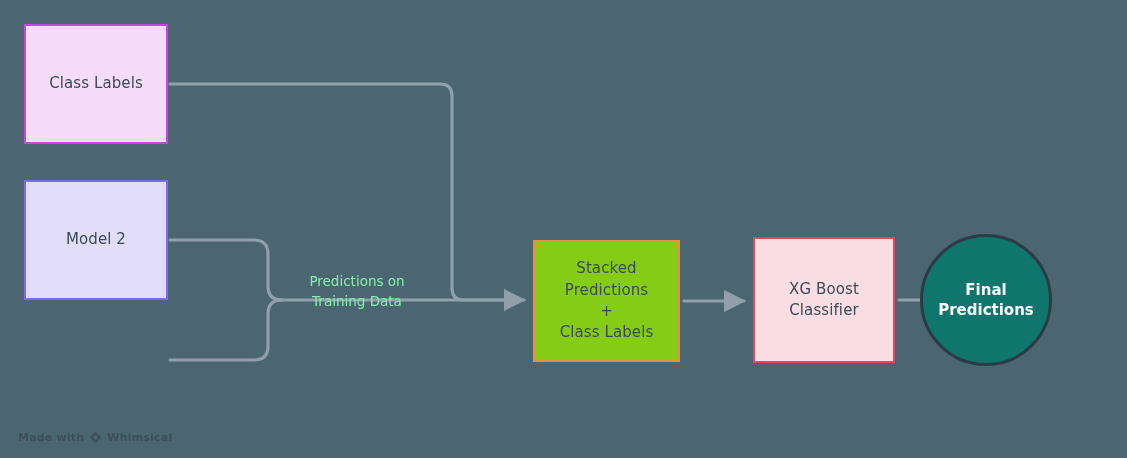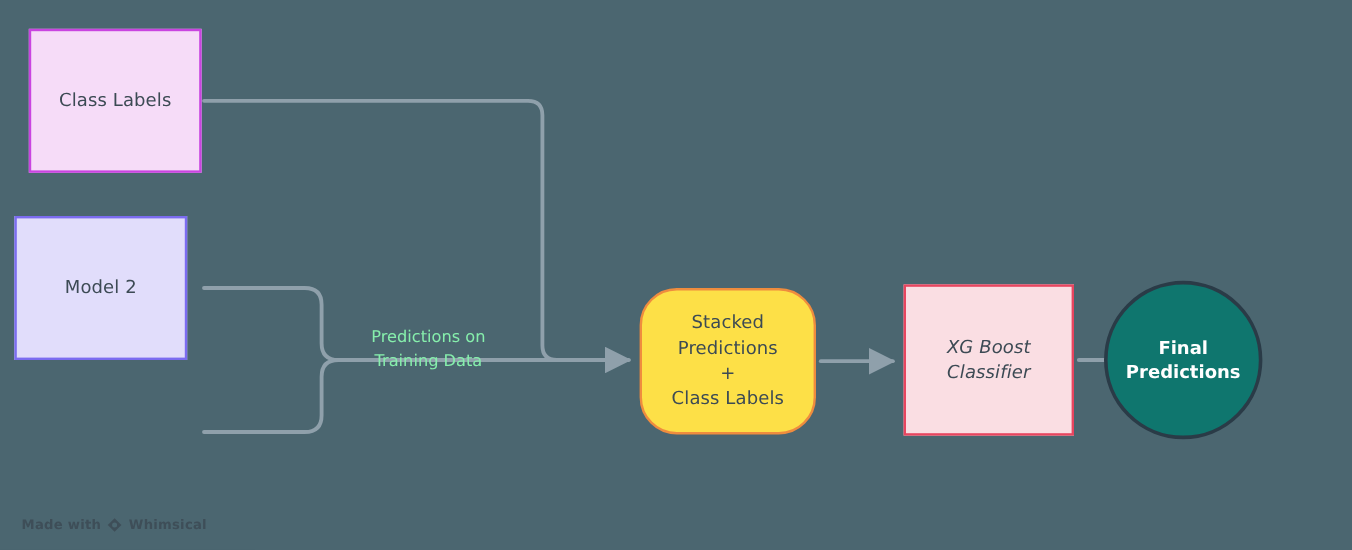--- a/index.html
+++ b/index.html
@@ -11,24 +11,24 @@
     position:relative;
   }
   #canvas{position:absolute;inset:0;width:1127px;height:328px;}
   svg.edges{position:absolute;left:0;top:0;width:1127px;height:458px;}
 
   .node{position:absolute;box-sizing:border-box;display:flex;align-items:center;justify-content:center;text-align:center;}
   .rect{border-width:2px;border-style:solid;}
   .rect .lbl{font-size:15px;line-height:1.42;color:#3c4a54;letter-spacing:.1px;}
 
   #node-class-labels{left:24px;top:24px;width:144px;height:120px;background:#f6dcf8;border-color:#c944e0;}
-  #node-model-2{left:12px;top:180px;width:144px;height:120px;background:#e1ddfb;border-color:#7b6cf0;justify-content:center;}
+  #node-model-2{left:24px;top:180px;width:144px;height:120px;background:#e1ddfb;border-color:#7b6cf0;justify-content:center;}
   #node-model-1{left:24px;top:300px;width:144px;height:120px;background:#d3f0e9;border-color:#1fc49b;}
-  #node-stacked{left:533px;top:240px;width:147px;height:122px;background:#fde047;border-color:#ef8c3e;border-radius:31px;}
-  #node-xgboost{left:753px;top:237px;width:142px;height:126px;background:#fadee3;border-color:#e8455f;font-style:italic;}
+  #node-stacked{left:533px;top:240px;width:147px;height:122px;background:#84cc16;border-color:#ef8c3e;}
+  #node-xgboost{left:753px;top:237px;width:142px;height:126px;background:#fadee3;border-color:#e8455f;}
 
   #node-final{left:920px;top:234px;width:132px;height:132px;border-radius:50%;
     background:#0f766e;border:3px solid #2a3b47;}
   #node-final .lbl{font-size:15px;line-height:1.36;color:#ffffff;font-weight:bold;}
 
   #edge-label{position:absolute;left:282px;top:272px;width:150px;
     font-size:13.5px;line-height:1.45;color:#86efac;text-align:center;font-weight:500;}
 
   #watermark{position:absolute;left:18px;top:431px;display:flex;align-items:flex-end;gap:5px;
     font-size:11px;color:#3e4e58;font-weight:600;letter-spacing:.2px;}

